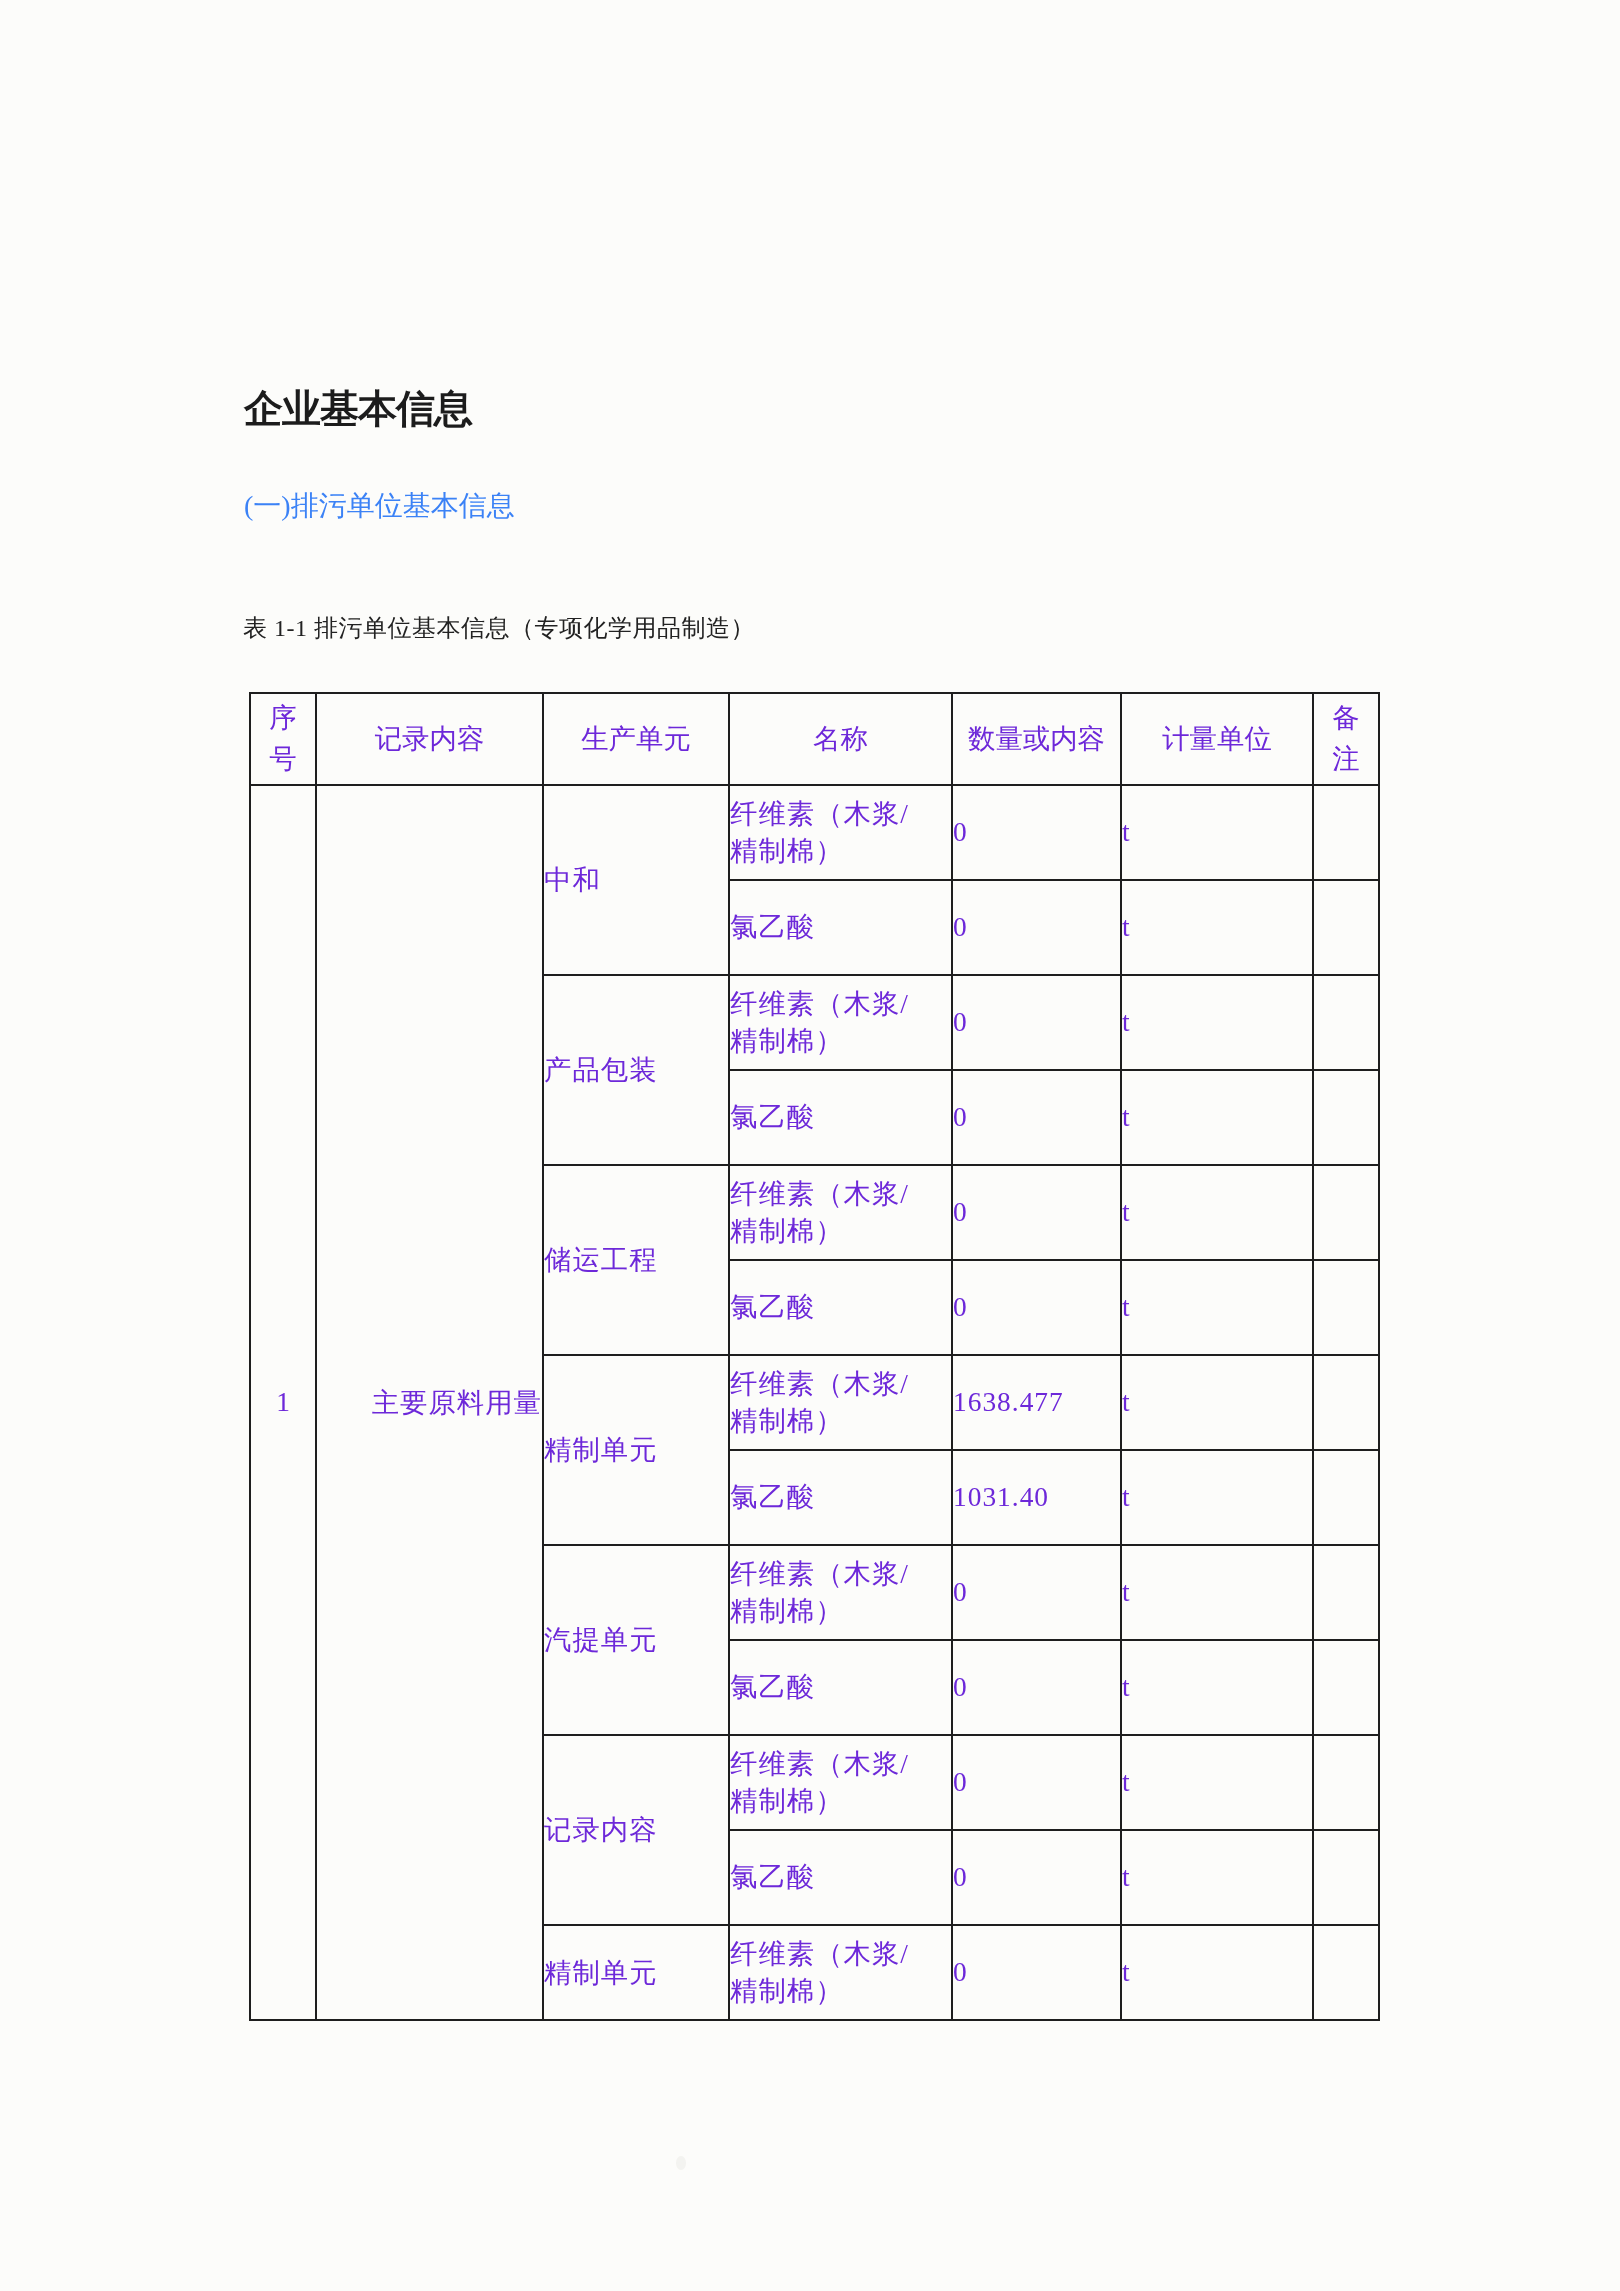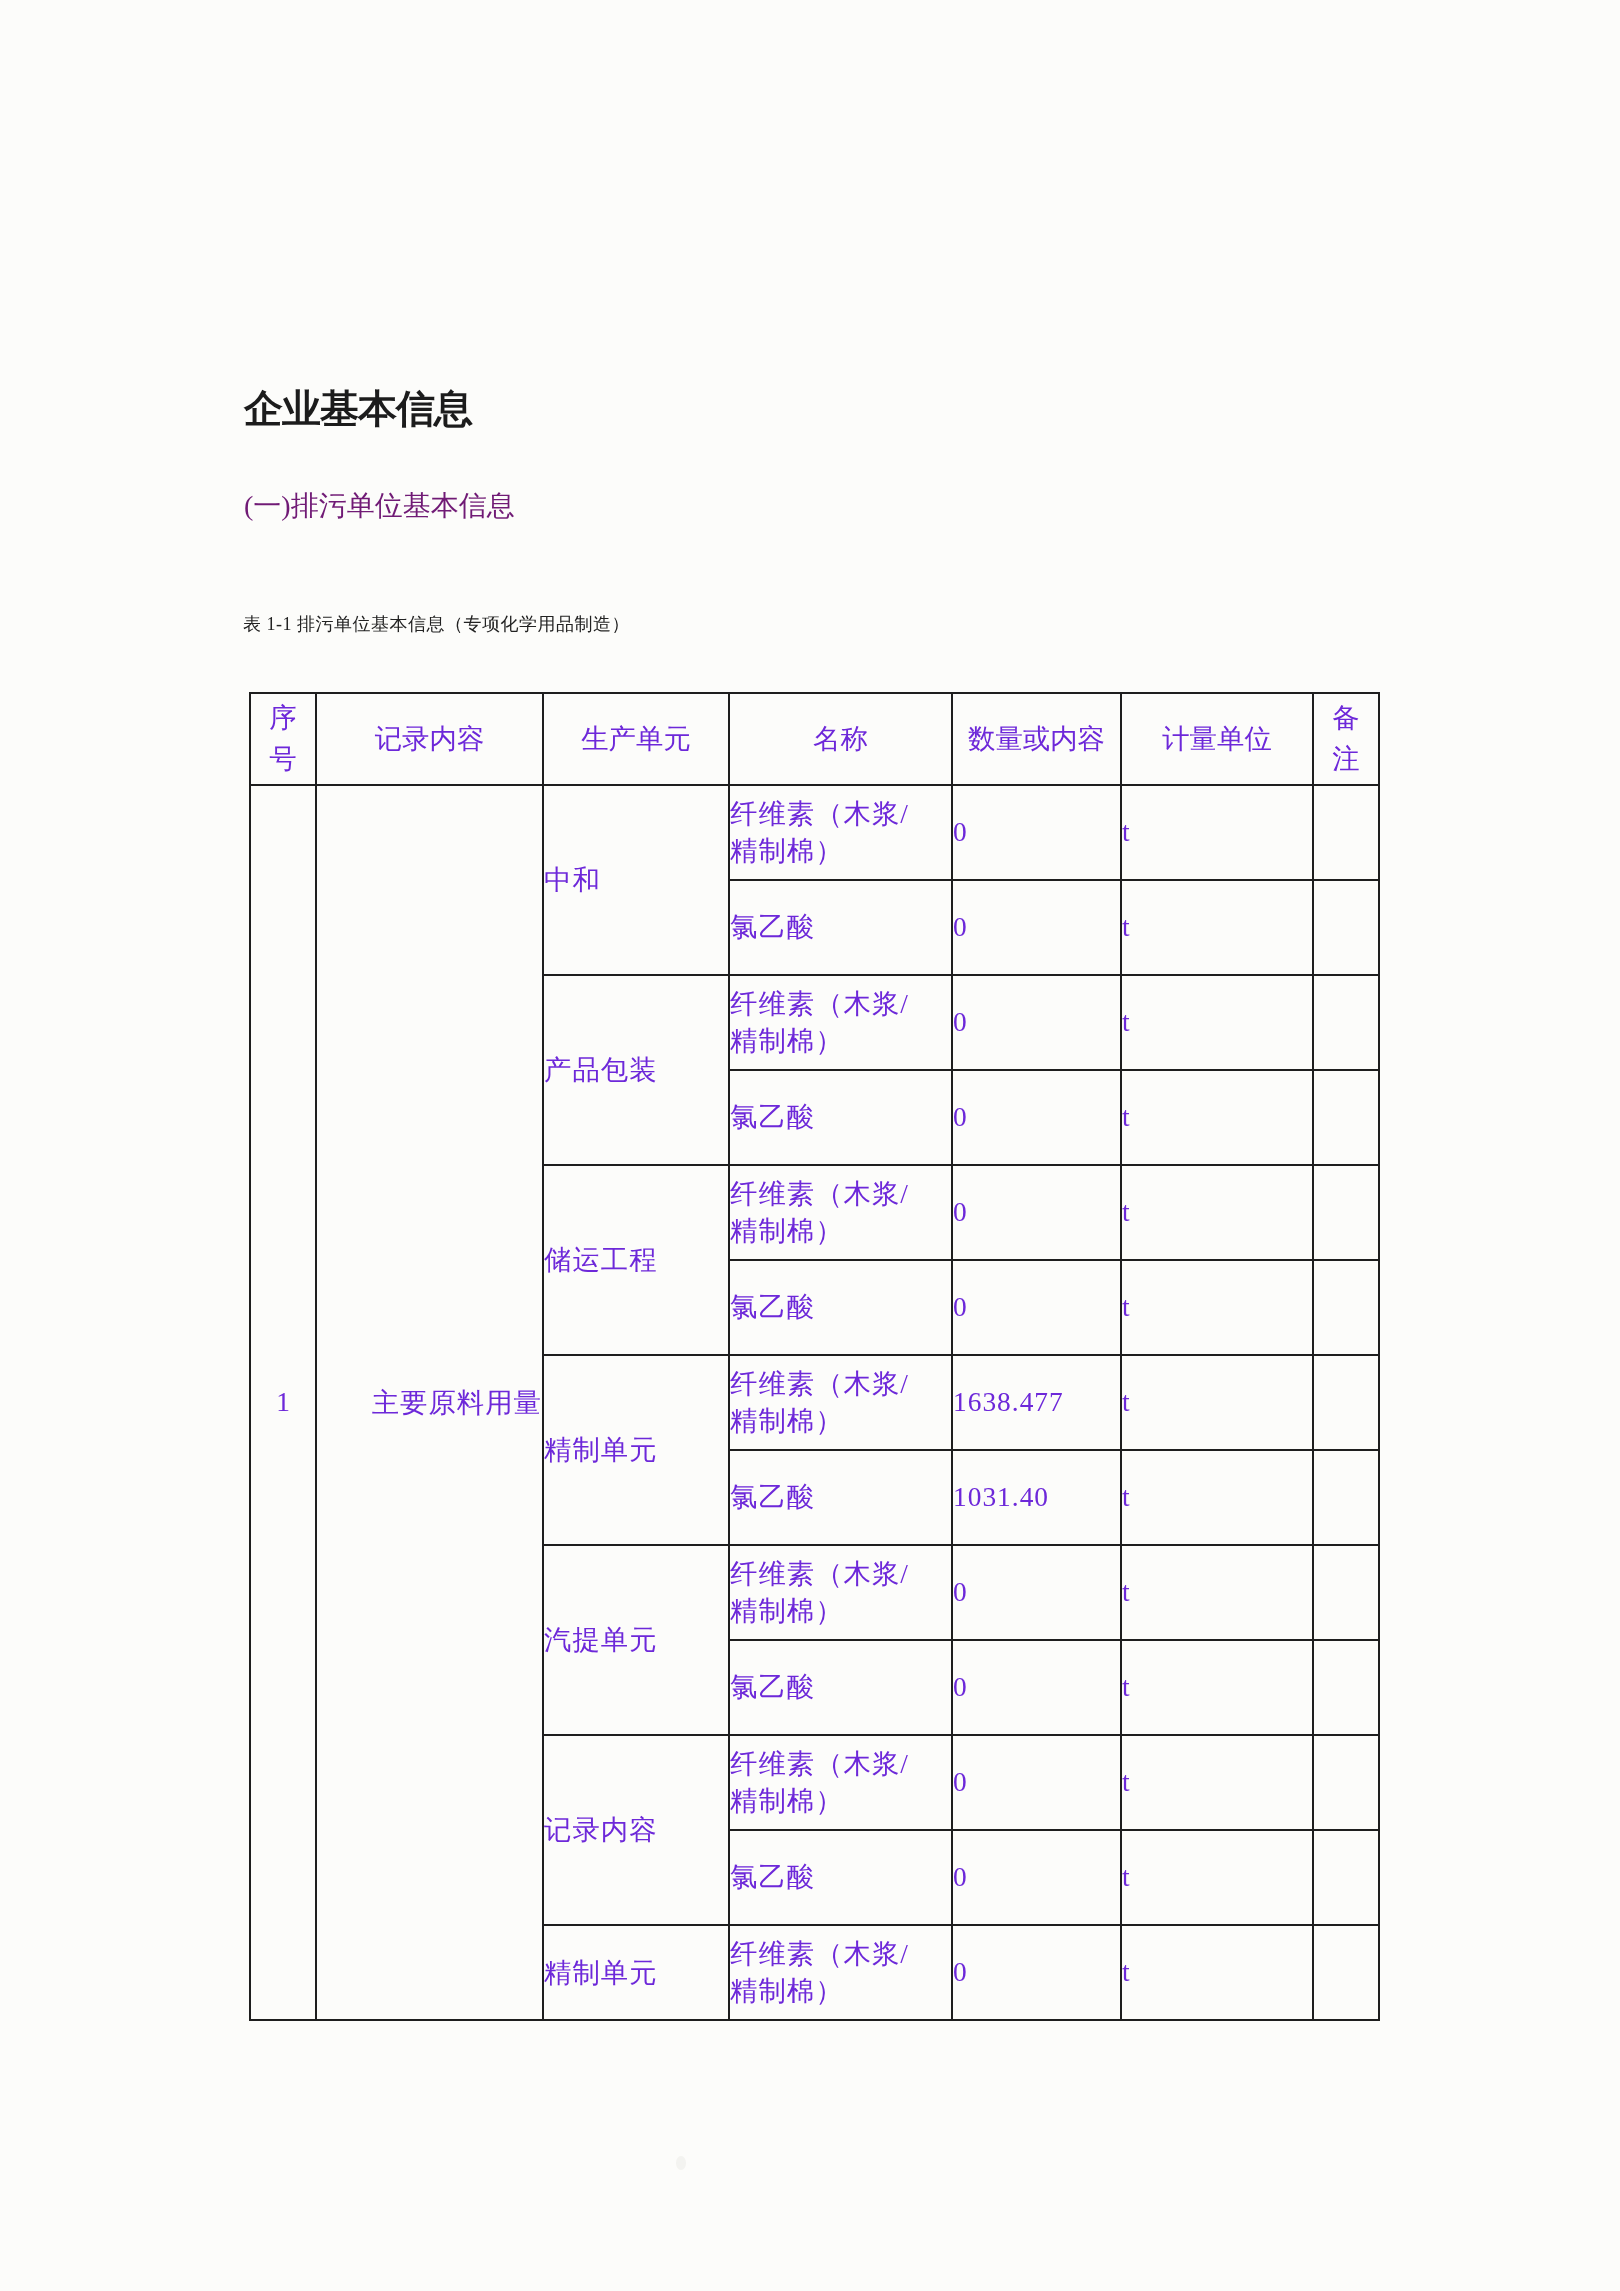--- a/index.html
+++ b/index.html
@@ -14,26 +14,26 @@
     padding-left:21px;
   }
   .doc-title {
     position:absolute; left:244px; top:382px;
     font-size:39px; font-weight:bold; letter-spacing:-1px;
     color:#1c1c1c;
   }
   .section-heading {
     position:absolute; left:244px; top:487px;
     font-size:28px; font-weight:normal; letter-spacing:0px;
-    color:#701a75;
+    color:#3b82f6;
     text-align:right;
   }
   .table-caption {
     position:absolute; left:243px; top:612px;
-    font-size:18px; letter-spacing:0.5px;
+    font-size:24px; letter-spacing:0.5px;
     color:#222;
   }
   table.main {
     position:absolute; left:249px; top:692px;
     width:1129px;
     border-collapse:collapse;
     table-layout:fixed;
     border:2.9px solid #1b1b1b;
     font-size:27.4px;
     color:#6d28d9;

